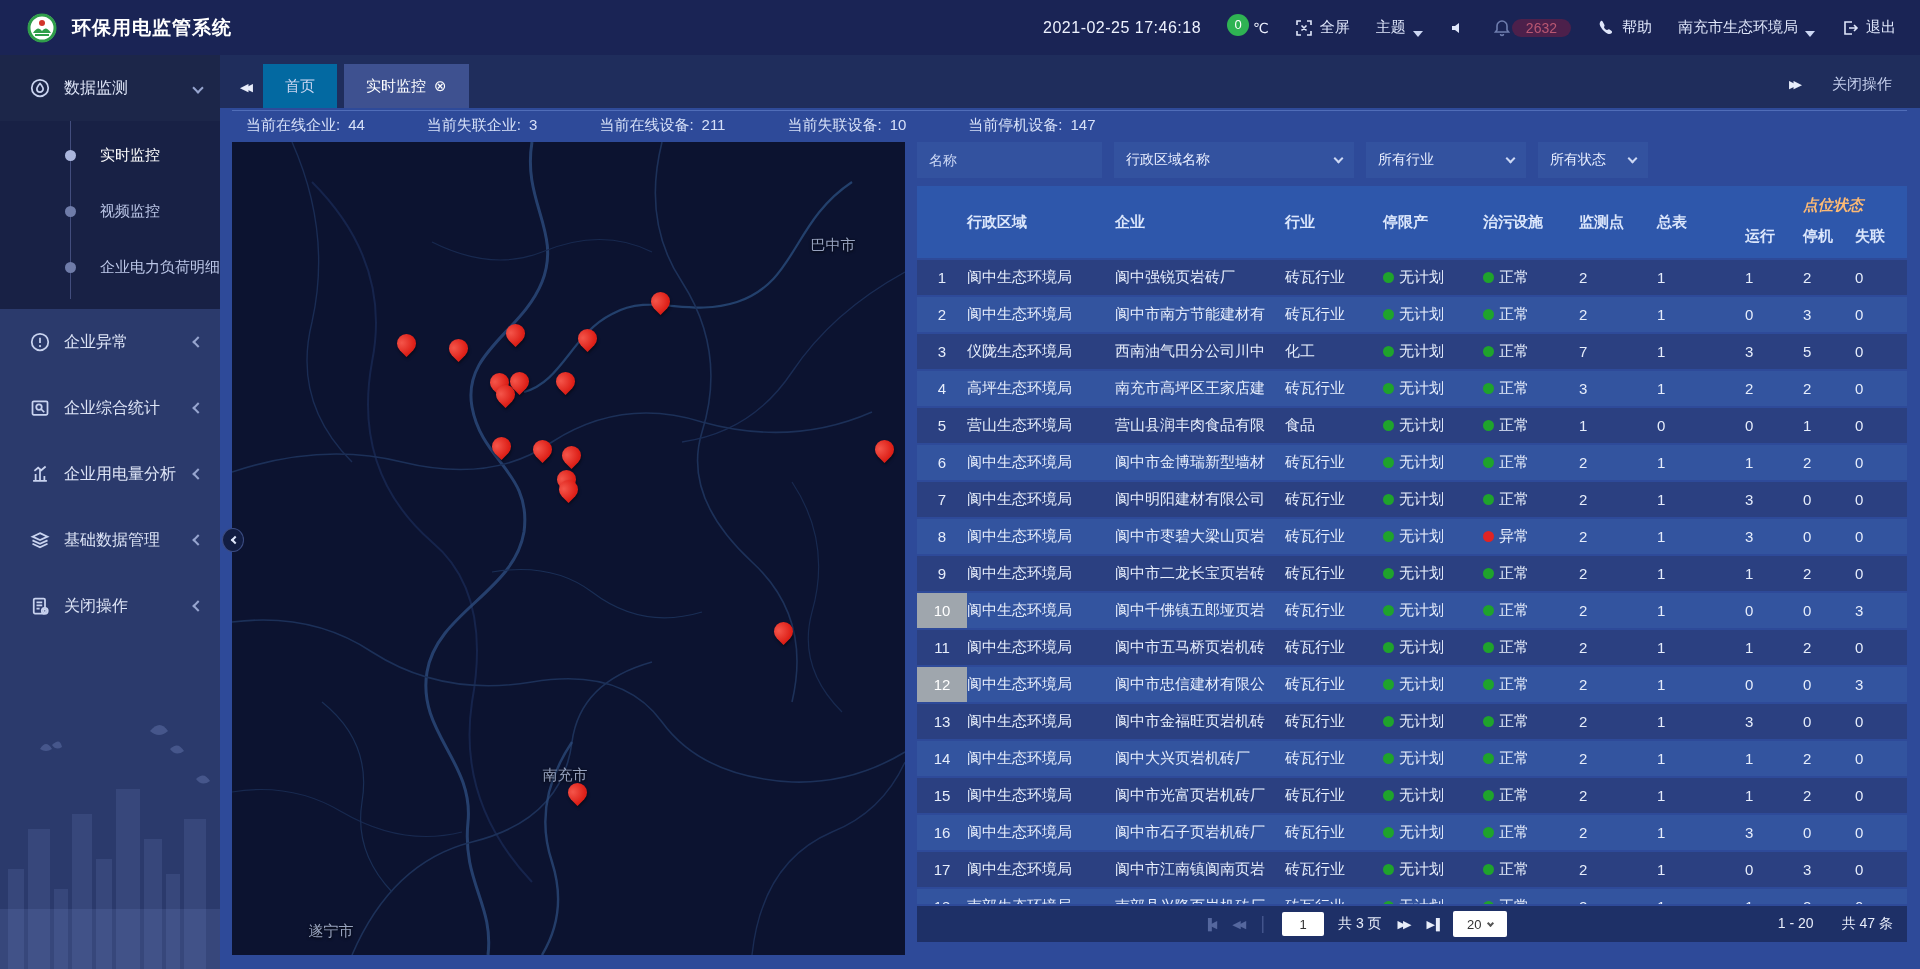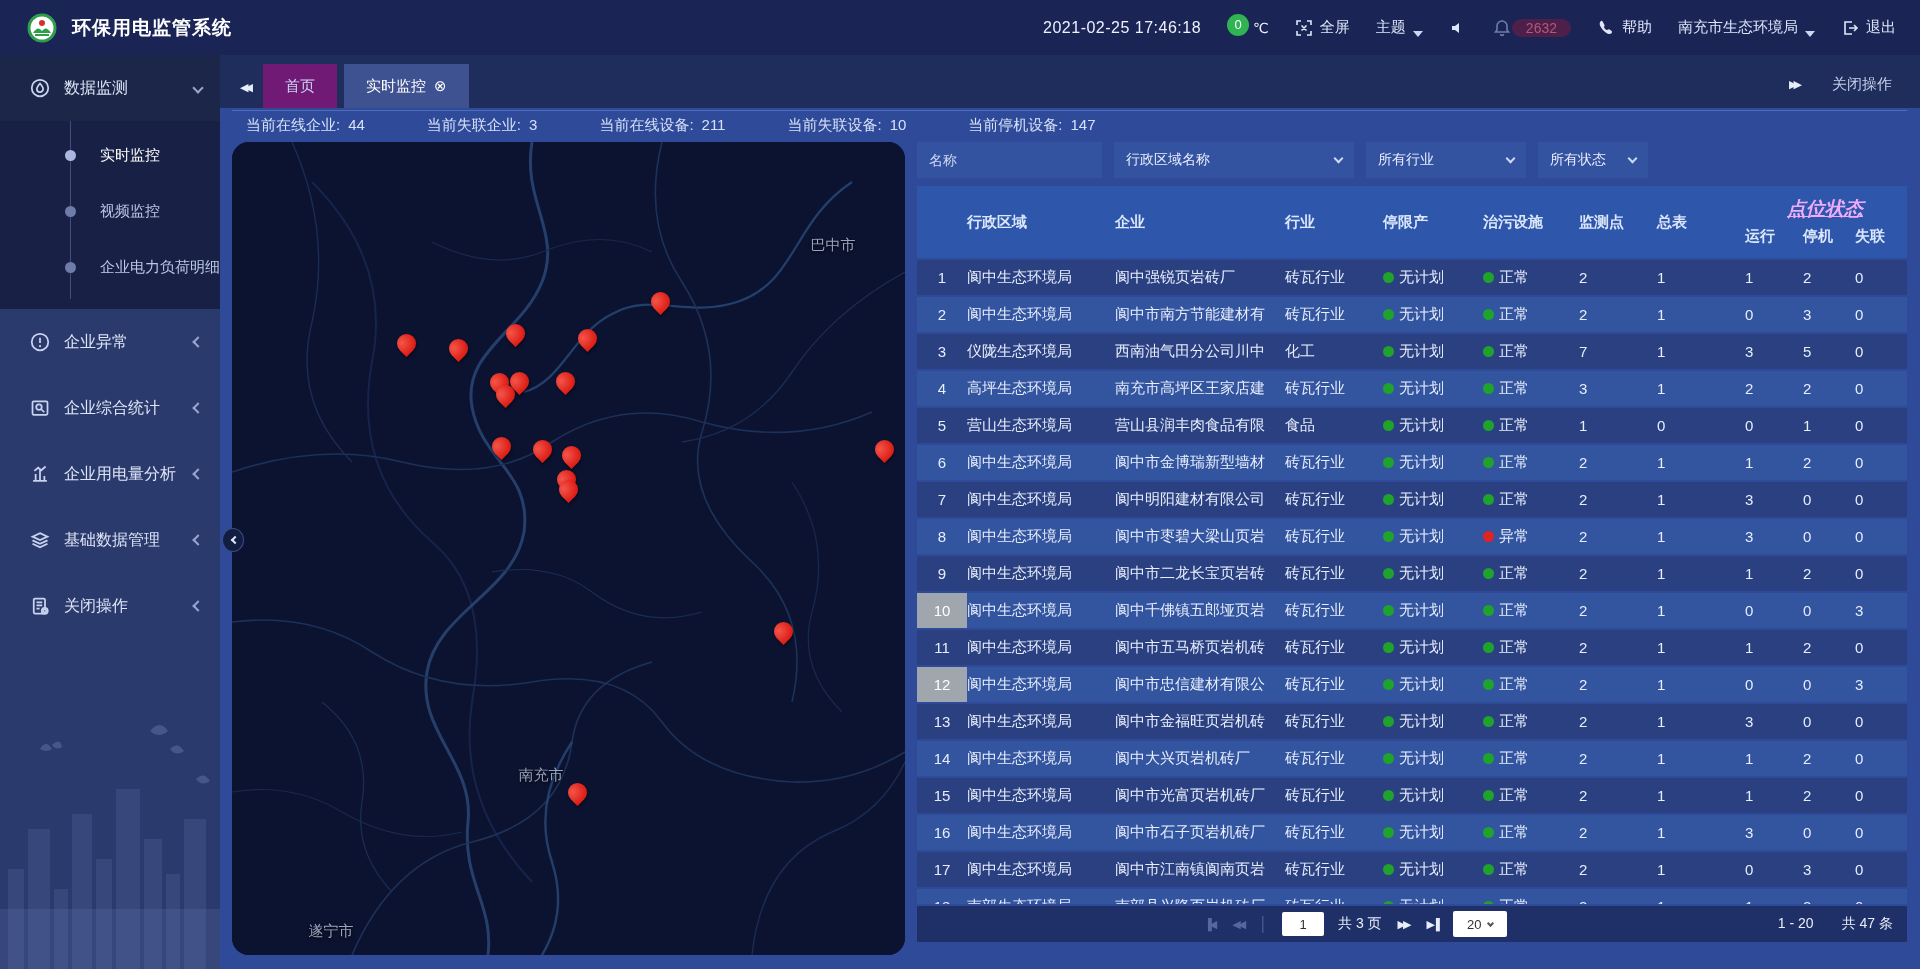--- a/index.html
+++ b/index.html
@@ -39,53 +39,53 @@
   .subitem { position:relative; height:56px; display:flex; align-items:center; padding-left:100px; color:#bcc7e8; font-size:15px; cursor:pointer; }
   .subitem .sdot { position:absolute; left:65px; width:11px; height:11px; border-radius:50%; background:#6f7ca9; }
   .subitem.active { color:#ffffff; }
   .subitem.active .sdot { background:#aab6dd; }
   svg.micon { width:20px; height:20px; stroke:#c9d3ef; fill:none; stroke-width:1.4; flex:none; }
   .skyline { position:absolute; left:0; bottom:0; width:220px; height:250px; pointer-events:none; }
 
   
   .tabbar { position:absolute; left:220px; top:55px; right:0; height:53px; background:#1f2d5c; display:flex; align-items:flex-end; z-index:10; }
   .tab-arrows { color:#e8edfa; font-size:11px; letter-spacing:-4px; padding:0 14px 14px 20px; cursor:pointer; }
-  .tab { height:44px; display:flex; align-items:center; gap:8px; padding:0 22px; color:#ccd6f1; font-size:15px; background:#701a75; margin-right:7px; cursor:pointer; }
+  .tab { height:44px; display:flex; align-items:center; gap:8px; padding:0 22px; color:#ccd6f1; font-size:15px; background:#0369a1; margin-right:7px; cursor:pointer; }
   .tab.active { background:#3e5190; color:#ffffff; }
   .tab .close { font-size:15px; color:#fff; cursor:pointer; }
   .tabbar-right { margin-left:auto; display:flex; align-items:center; gap:34px; padding:0 28px 14px 0; color:#c5cfec; font-size:15px; }
 
   
   .content { position:absolute; left:220px; top:108px; right:0; bottom:0; background:#2e4a99; }
   .statsbar { position:absolute; left:12px; top:2px; right:13px; height:30px; border-top:1px solid #506db8; display:flex; align-items:center; gap:62px; padding-left:14px; color:#d6e0f8; font-size:15px; }
   .stat { display:flex; gap:8px; white-space:nowrap; }
 
   
-  .map { position:absolute; left:12px; top:34px; width:673px; height:813px; background:#0c1330; overflow:hidden;border-radius:17px; }
+  .map { position:absolute; left:12px; top:34px; width:673px; height:813px; background:#0c1330; overflow:hidden; }
   .map svg.roads { position:absolute; left:0; top:0; }
   .city { position:absolute; color:#98a3bf; font-size:15px; text-shadow:0 1px 3px #000; transform:translate(-50%,-50%); white-space:nowrap; }
   .pin { position:absolute; width:19px; height:19px; margin-left:-10px; margin-top:-25px; background:radial-gradient(circle at 35% 30%, #f4554a, #dd1f17 70%); border-radius:50% 50% 50% 0; transform:rotate(-45deg); box-shadow:-1px 2px 3px rgba(0,0,0,.45); cursor:pointer; }
   .collapse-handle { position:absolute; left:2px; top:420px; width:22px; height:24px; background:#121d42; border:1px solid #3c4c82; border-radius:50%; display:flex; align-items:center; justify-content:center; cursor:pointer; z-index:5; }
   .collapse-handle .chev { border-color:#dfe6fa; width:6px; height:6px; margin-left:3px; }
 
   
   .panel { position:absolute; left:697px; top:34px; width:990px; height:800px; display:flex; flex-direction:column; }
   .filters { height:36px; display:flex; gap:12px; margin-bottom:8px; }
   .f-input { width:185px; height:36px; background:#33529f; border:none; outline:none; color:#e8eeff; font-size:14px; padding:0 12px; font-family:inherit; }
   .f-input::placeholder { color:#ccd8f5; }
   .f-select { height:36px; background:#33529f; color:#e8eeff; font-size:14px; display:flex; align-items:center; padding:0 12px; cursor:pointer; }
   .f-select .fs-label { flex:1; }
   .f-select .chev { width:7px; height:7px; border-color:#cdd8f4; margin-left:12px; margin-top:-3px; }
   .fw-region { width:240px; } .fw-industry { width:160px; } .fw-status { width:110px; }
 
   .grid-cols { display:grid; grid-template-columns:50px 148px 170px 98px 100px 96px 78px 88px 58px 52px 52px; }
   .thead { position:relative; height:72px; background:#2e57ab; color:#dbe6fb; font-size:15px; font-weight:bold; flex:none; }
   .thead .hcell { display:flex; align-items:center; }
   .thead .hcell.low { align-items:flex-end; padding-bottom:12px; }
-  .group-label { position:absolute; right:44px; top:10px; font-style:italic; font-weight:bold; color:#f0abfc; font-size:19px;text-decoration:underline; }
+  .group-label { position:absolute; right:44px; top:10px; font-style:italic; font-weight:bold; color:#fdba74; font-size:15px; }
   .tbody { flex:1; overflow:hidden; display:flex; flex-direction:column; gap:2px; margin-top:2px; }
   .trow { height:35px; flex:none; color:#e6edfb; font-size:15px; cursor:pointer; }
   .trow:nth-child(odd) { background:#2b4081; }
   .trow:nth-child(even) { background:#33549f; }
   .trow > div { display:flex; align-items:center; overflow:hidden; white-space:nowrap; }
   .c-no { justify-content:center; }
   .c-no.hl { background:#9fa6ad; color:#fff; }
   .dot { width:11px; height:11px; border-radius:50%; display:inline-block; margin-right:5px; flex:none; }
   .dot.g { background:#1fa32c; } .dot.r { background:#e02424; }
 
@@ -316,21 +316,21 @@
         <path d="M340 600 Q300 660 320 720 Q336 770 310 813" fill="none" stroke="#2a4878" stroke-width="2.4" opacity=".8"></path>
         <path d="M520 813 Q530 720 600 690 Q650 670 673 620" fill="none" stroke="#1a2c54" stroke-width="1.4"></path>
         <path d="M200 100 Q260 130 310 110 Q370 85 420 110" fill="none" stroke="#18294f" stroke-width="1.2"></path>
         <path d="M0 650 Q60 640 110 670 Q170 705 230 690" fill="none" stroke="#18294f" stroke-width="1.2"></path>
         <path d="M560 340 Q600 400 580 470 Q565 525 610 570" fill="none" stroke="#18294f" stroke-width="1.2"></path>
         <path d="M260 430 Q320 420 360 450 Q410 488 470 470" fill="none" stroke="#1a2e55" stroke-width="1.2"></path>
         <path d="M90 560 Q140 600 130 660 Q122 710 160 750" fill="none" stroke="#1a2e55" stroke-width="1.2"></path>
       </svg>
       <div id="map-cities">
           <div class="city" style="left: 601px; top: 103px;">巴中市</div>
-          <div class="city" style="left: 309px; top: 633px;">南充市</div>
+          <div class="city" style="left: 333px; top: 633px;">南充市</div>
           <div class="city" style="left: 99px; top: 789px;">遂宁市</div>
         </div>
       <div id="map-pins">
           <div class="pin" style="left: 175px; top: 217px;"></div>
           <div class="pin" style="left: 227px; top: 222px;"></div>
           <div class="pin" style="left: 284px; top: 207px;"></div>
           <div class="pin" style="left: 356px; top: 212px;"></div>
           <div class="pin" style="left: 429px; top: 175px;"></div>
           <div class="pin" style="left: 268px; top: 256px;"></div>
           <div class="pin" style="left: 288px; top: 255px;"></div>

